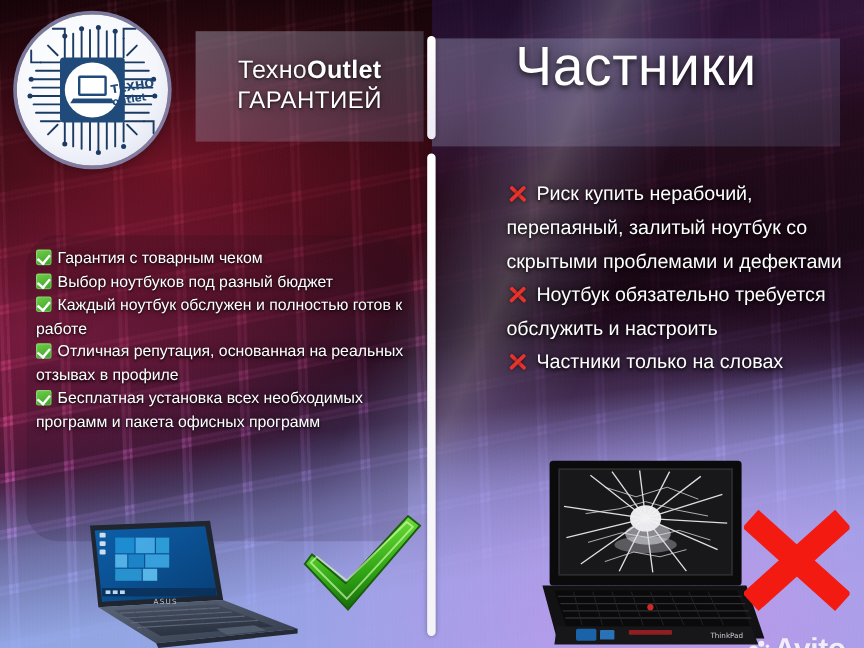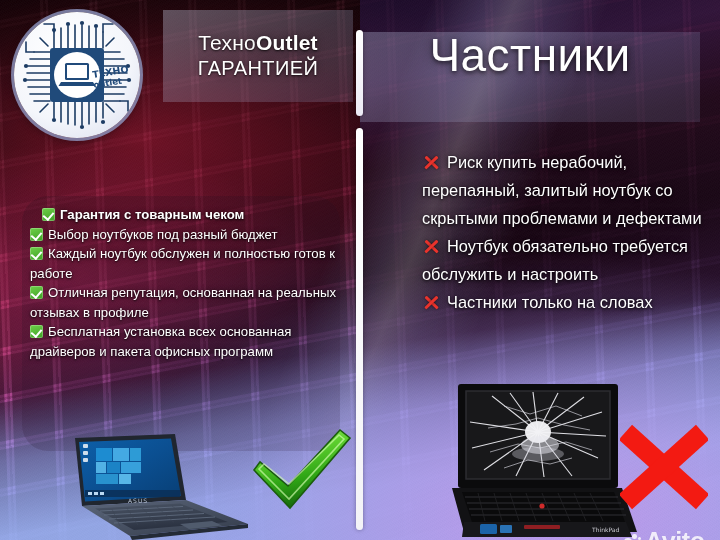--- a/index.html
+++ b/index.html
@@ -103,21 +103,21 @@
   .logo{
     position:absolute;left:14px;top:12px;width:126px;height:126px;border-radius:50%;
     background:radial-gradient(circle at 40% 34%, #ffffff 0%, #f4f6fb 58%, #dfe3f1 86%, #c6cbe0 100%);
     box-shadow:0 0 0 3px rgba(150,160,205,.75), 0 3px 10px rgba(0,0,0,.45);
     overflow:hidden;
   }
   .logo svg{position:absolute;left:0;top:0;width:126px;height:126px;}
 
   
   .title-left{
-    position:absolute;left:163px;top:10px;width:190px;height:92px;
+    position:absolute;left:163px;top:26px;width:190px;height:92px;
     background:linear-gradient(150deg, rgba(214,220,244,.34), rgba(180,190,225,.24) 55%, rgba(150,160,205,.20));
     display:flex;flex-direction:column;align-items:center;justify-content:center;
     text-align:center;
   }
   .title-left .ln{
     color:#fff;line-height:1.08;
     text-shadow:0 1px 2px rgba(0,0,0,.72), 0 0 7px rgba(0,0,0,.5);
     letter-spacing:.2px;
   }
   .title-left .ln1{font-size:21px;}
@@ -166,21 +166,21 @@
     display:inline-block;width:13px;height:13px;border-radius:2px;
     background:linear-gradient(160deg,#6fd04a,#3da024);
     position:relative;vertical-align:-2px;margin-right:5px;
     box-shadow:0 0 0 1px rgba(255,255,255,.25) inset;
   }
   .list-left .item .mark::after{
     content:"";position:absolute;left:2.5px;top:2px;width:5px;height:8px;
     border-right:2.4px solid #fff;border-bottom:2.4px solid #fff;
     transform:rotate(40deg);
   }
-  .list-left .item:first-child{margin-left:12px;font-weight:bold;}
+  .list-left .item:first-child{}
 
   .list-right{
     position:absolute;left:394px;top:148px;width:300px;margin-left:28px;
   }
   .list-right .item{
     color:#ffffff;font-size:16.4px;line-height:28px;
     text-shadow:0 1px 3px rgba(0,0,0,.9), 0 0 7px rgba(0,0,0,.6);
   }
   .list-right .xmark{
     display:inline-block;width:19px;height:19px;position:relative;
@@ -285,21 +285,21 @@
 
   <div class="divider-cap"></div>
   <div class="divider"></div>
 
   <div class="panel-left"></div>
   <div class="list-left">
     <div class="item"><span class="mark"></span><span>Гарантия с товарным чеком</span></div>
     <div class="item"><span class="mark"></span><span>Выбор ноутбуков под разный бюджет</span></div>
     <div class="item"><span class="mark"></span><span>Каждый ноутбук обслужен и полностью готов к работе</span></div>
     <div class="item"><span class="mark"></span><span>Отличная репутация, основанная на реальных отзывах в профиле</span></div>
-    <div class="item"><span class="mark"></span><span>Бесплатная установка всех основанная драйверов и пакета офисных программ</span></div>
+    <div class="item"><span class="mark"></span><span>Бесплатная установка всех необходимых программ и пакета офисных программ</span></div>
   </div>
 
   <div class="list-right">
     <div class="item"><span class="xmark"></span><span>Риск купить нерабочий, перепаяный, залитый ноутбук со скрытыми проблемами и дефектами</span></div>
     <div class="item"><span class="xmark"></span><span>Ноутбук обязательно требуется обслужить и настроить</span></div>
     <div class="item"><span class="xmark"></span><span>Частники только на словах</span></div>
   </div>
 
   <div class="laptop-good">
     <svg viewBox="0 0 200 108">

